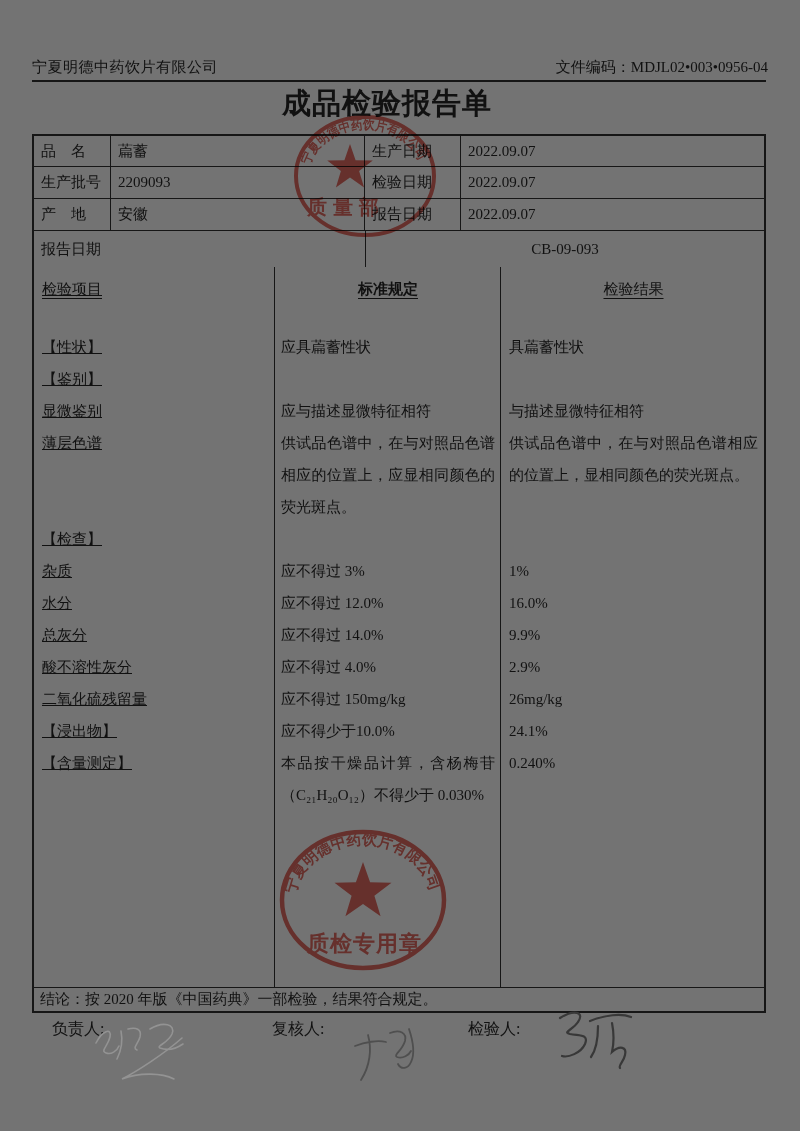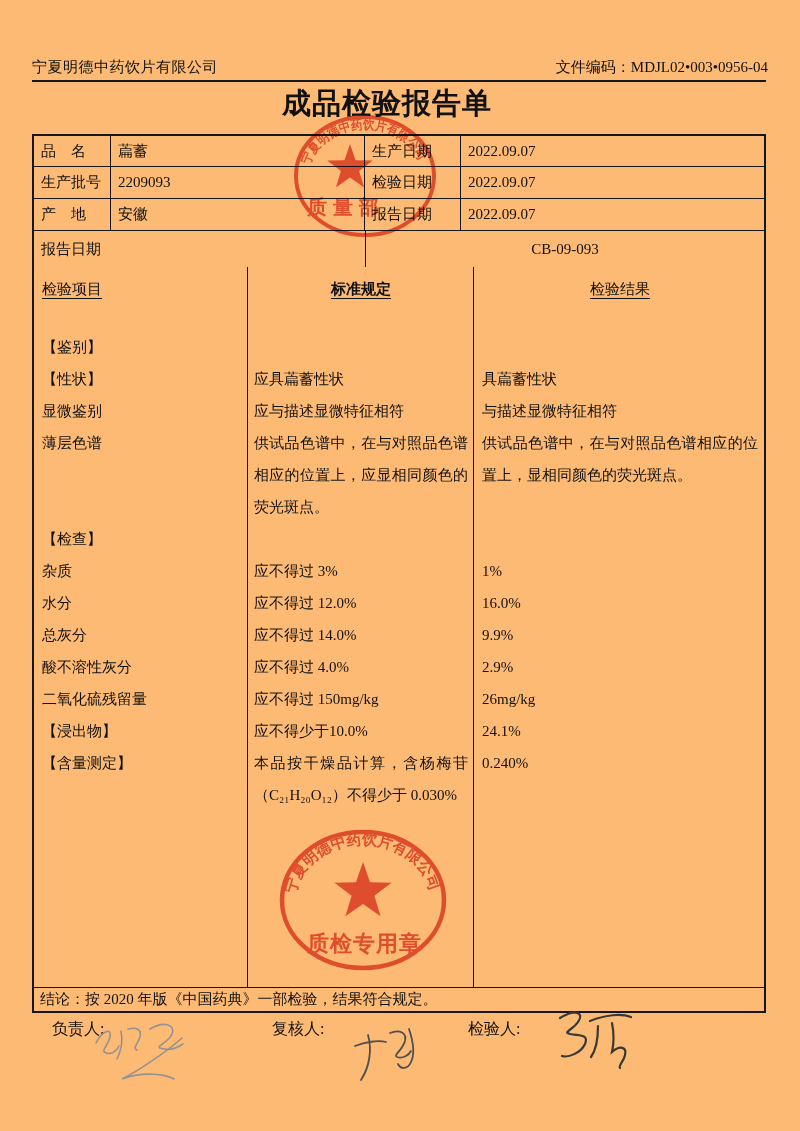--- a/index.html
+++ b/index.html
@@ -1,37 +1,37 @@
 <!DOCTYPE html>
 <html><head>
 <meta charset="utf-8">
 <style>
   html,body{margin:0;padding:0;background:#ffffff;}
-  .page{position:relative;width:800px;height:1131px;background:#fdba74;overflow:hidden;
+  .page{position:relative;width:800px;height:1131px;background:#737373;overflow:hidden;
         font-family:"Liberation Serif","DejaVu Serif",serif;color:#111;}
   
   .company{position:absolute;left:32px;top:58px;font-size:15px;letter-spacing:.5px;}
   .doccode{position:absolute;right:32px;top:58px;font-size:15px;margin-left:36px;}
   .rule{position:absolute;left:32px;top:80px;width:734px;height:2px;background:#161616;}
   .title{position:absolute;left:32px;top:84px;width:710px;text-align:center;
          font-size:29px;font-weight:bold;letter-spacing:1px;}
   
   .doc-table{position:absolute;left:32px;top:134px;width:734px;height:879px;
              border:2px solid #161616;box-sizing:border-box;font-size:15px;}
   .info-grid{display:grid;grid-template-columns:77px 254px 96px 1fr;
              grid-template-rows:31px 32px 32px 36px;}
   .ig-cell{box-sizing:border-box;border-bottom:1px solid #161616;display:flex;align-items:center;
            padding:8px 7px;white-space:nowrap;overflow:hidden;}
   .br{border-right:1px solid #161616;}
   .span2{grid-column:1 / span 2;}
   .span2r{grid-column:3 / span 2;justify-content:center;}
   
   .main-grid{height:720px;display:flex;flex-direction:column;line-height:32px;}
   .mrow{display:flex;overflow:hidden;}
-  .c1{width:214px;box-sizing:border-box;border-right:1px solid #161616;padding:0 4px 0 8px;overflow:hidden;}
+  .c1{width:241px;box-sizing:border-box;border-right:1px solid #161616;padding:0 4px 0 8px;overflow:hidden;text-decoration:underline;}
   .c2{width:226px;box-sizing:border-box;border-right:1px solid #161616;padding:0 5px 0 6px;overflow:hidden;text-align:justify;}
   .c3{flex:1;padding:0 6px 0 8px;overflow:hidden;text-align:justify;}
   .hrow{height:64px;}
   .hrow .c2,.hrow .c3{text-align:center;}
   .u{text-decoration:underline;text-underline-offset:4px;}
   .filler{flex:1;}
   
   .conclusion{box-sizing:border-box;border-top:1px solid #161616;height:25px;line-height:23px;
               padding-left:6px;font-size:15px;white-space:nowrap;overflow:hidden;}
   
@@ -102,28 +102,28 @@
     </div>
 
     <div class="main-grid" id="main-grid">
       <div class="mrow hrow">
         <div class="c1" style="padding-top:6px;"><span class="u">检验项目</span></div>
         <div class="c2" style="padding-top:6px;font-weight:bold;"><span class="u">标准规定</span></div>
         <div class="c3" style="padding-top:6px;"><span class="u">检验结果</span></div>
       </div>
 
       <div class="mrow" style="height: 32px;">
+          <div class="c1">【性状】</div>
+          <div class="c2">应具萹蓄性状</div>
+          <div class="c3">具萹蓄性状</div>
+        </div>
+        <div class="mrow" style="height: 32px;">
           <div class="c1">【鉴别】</div>
           <div class="c2"></div>
           <div class="c3"></div>
-        </div>
-        <div class="mrow" style="height: 32px;">
-          <div class="c1">【性状】</div>
-          <div class="c2">应具萹蓄性状</div>
-          <div class="c3">具萹蓄性状</div>
         </div>
         <div class="mrow" style="height: 32px;">
           <div class="c1">显微鉴别</div>
           <div class="c2">应与描述显微特征相符</div>
           <div class="c3">与描述显微特征相符</div>
         </div>
         <div class="mrow" style="height: 96px;">
           <div class="c1">薄层色谱</div>
           <div class="c2">供试品色谱中，在与对照品色谱相应的位置上，应显相同颜色的荧光斑点。</div>
           <div class="c3">供试品色谱中，在与对照品色谱相应的位置上，显相同颜色的荧光斑点。</div>

